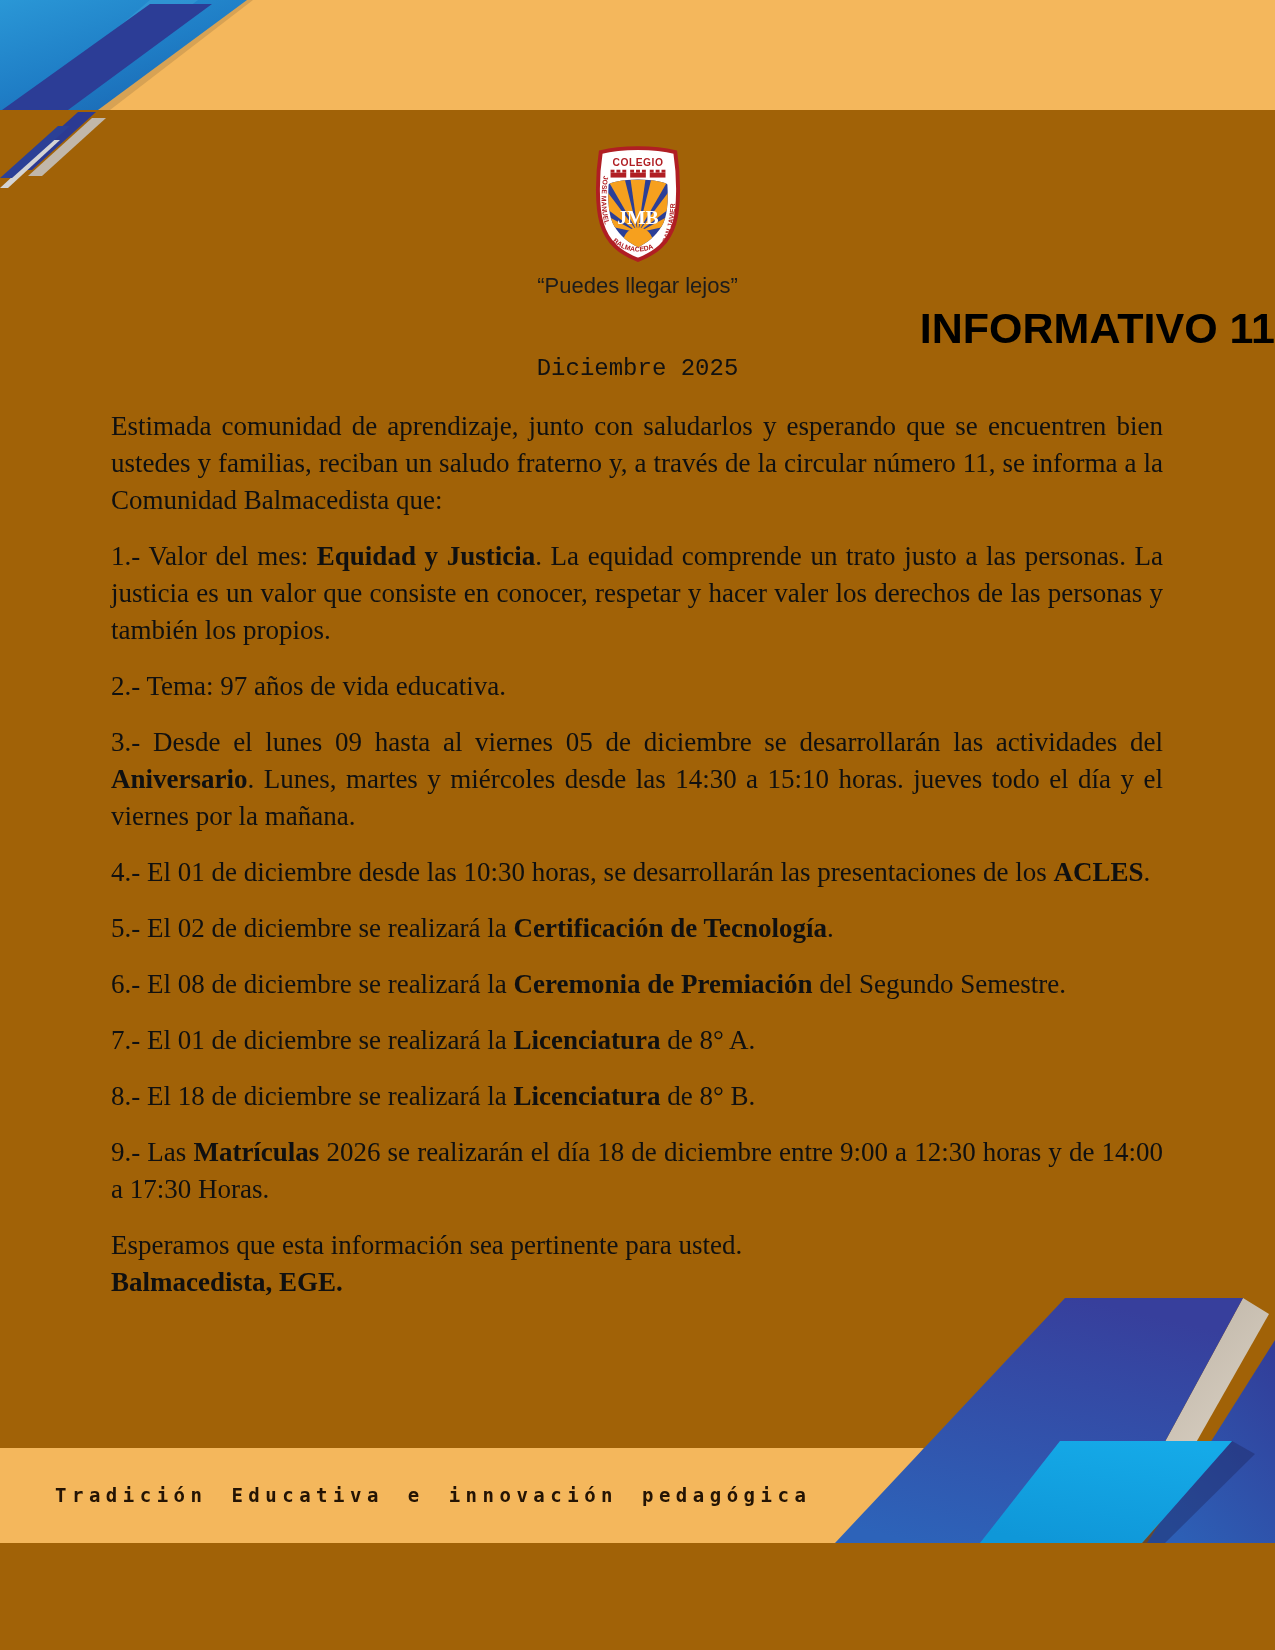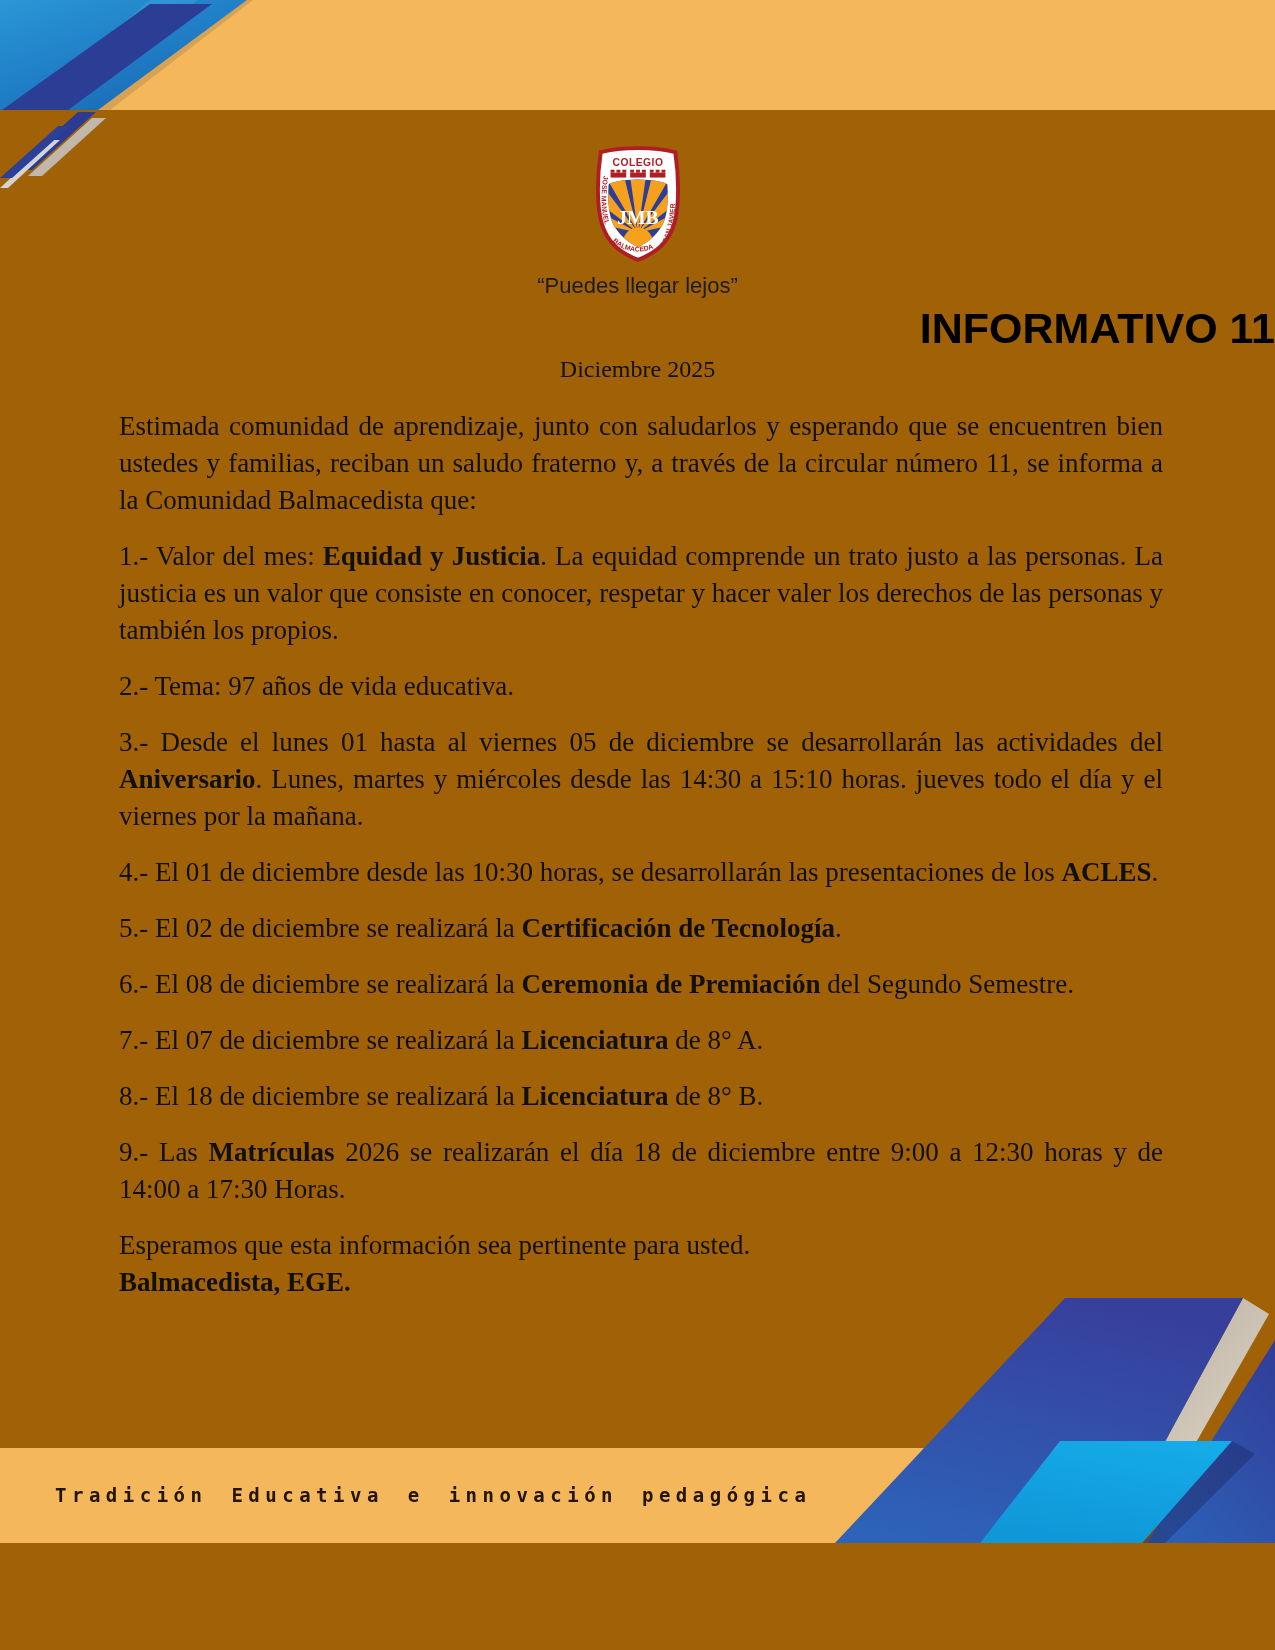--- a/index.html
+++ b/index.html
@@ -15,26 +15,26 @@
   .decor-tl{position:absolute;top:0;left:0;width:300px;height:200px;}
   .decor-br{position:absolute;top:1260px;left:775px;width:500px;height:300px;}
 
   
   .content{position:absolute;top:146px;left:0;width:1275px;}
   .logo{display:block;margin:0 auto;width:98px;height:118px;}
   .tagline{text-align:center;font-family:"Liberation Sans",sans-serif;font-size:22px;line-height:28px;
            margin-top:8px;color:#1c1c1c;}
   .title{text-align:right;font-family:"Liberation Sans",sans-serif;font-weight:bold;font-size:43px;
          line-height:50px;margin-top:3px;color:#000;}
-  .subtitle{text-align:center;font-family:Liberation Serif, serif;font-size:24px;line-height:30px;
+  .subtitle{text-align:center;font-family:Liberation Mono, monospace;font-size:24px;line-height:30px;
             margin-top:1px;color:#111;}
 
   
   .body-text{margin:24px 0 0 107px;width:1056px;font-size:27px;line-height:37px;text-align:justify;}
-  .body-text p{margin:0 0 19px 12px;}
+  .body-text p{margin:0 0 19px 4px;}
   .body-text b{font-weight:bold;}
 
   
   .footer-slogan{position:absolute;top:1448px;left:0;height:95px;line-height:95px;padding-left:55px;
                  font-family:"DejaVu Sans Mono",monospace;font-weight:bold;font-size:19px;
                  letter-spacing:5.5px;word-spacing:7px;color:#241404;white-space:nowrap;z-index:4;}
 </style>
 </head>
 <body>
 
@@ -154,25 +154,25 @@
     </svg>
 
     <div class="tagline">“Puedes llegar lejos”</div>
     <div class="title">INFORMATIVO 11</div>
     <div class="subtitle">Diciembre 2025</div>
 
     <div class="body-text">
         <p><span>Estimada comunidad de aprendizaje, junto con saludarlos y esperando que se encuentren bien ustedes y familias, reciban un saludo fraterno y, a través de la circular número 11, se informa a la Comunidad Balmacedista que:</span></p>
         <p><span>1.- Valor del mes: </span><b>Equidad y Justicia</b><span>. La equidad comprende un trato justo a las personas. La justicia es un valor que consiste en conocer, respetar y hacer valer los derechos de las personas y también los propios.</span></p>
         <p><span>2.- Tema: 97 años de vida educativa.</span></p>
-        <p><span>3.- Desde el lunes 01 hasta al viernes 05 de diciembre se desarrollarán las actividades del </span><b>Aniversario</b><span>. Lunes, martes y miércoles desde las 14:30 a 15:10 horas. jueves todo el día y el viernes por la mañana.</span></p>
+        <p><span>3.- Desde el lunes 09 hasta al viernes 05 de diciembre se desarrollarán las actividades del </span><b>Aniversario</b><span>. Lunes, martes y miércoles desde las 14:30 a 15:10 horas. jueves todo el día y el viernes por la mañana.</span></p>
         <p><span>4.- El 01 de diciembre desde las 10:30 horas, se desarrollarán las presentaciones de los </span><b>ACLES</b><span>.</span></p>
         <p><span>5.- El 02 de diciembre se realizará la </span><b>Certificación de Tecnología</b><span>.</span></p>
         <p><span>6.- El 08 de diciembre se realizará la </span><b>Ceremonia de Premiación</b><span> del Segundo Semestre.</span></p>
-        <p><span>7.- El 07 de diciembre se realizará la </span><b>Licenciatura</b><span> de 8° A.</span></p>
+        <p><span>7.- El 01 de diciembre se realizará la </span><b>Licenciatura</b><span> de 8° A.</span></p>
         <p><span>8.- El 18 de diciembre se realizará la </span><b>Licenciatura</b><span> de 8° B.</span></p>
         <p><span>9.- Las </span><b>Matrículas</b><span> 2026 se realizarán el día 18 de diciembre entre 9:00 a 12:30 horas y de 14:00 a 17:30 Horas.</span></p>
         <p><span>Esperamos que esta información sea pertinente para usted.</span><br><b>Balmacedista, EGE.</b></p>
       </div>
   </div>
 
   <div class="footer-slogan">Tradición Educativa e innovación pedagógica</div>
 
 </div>
 

